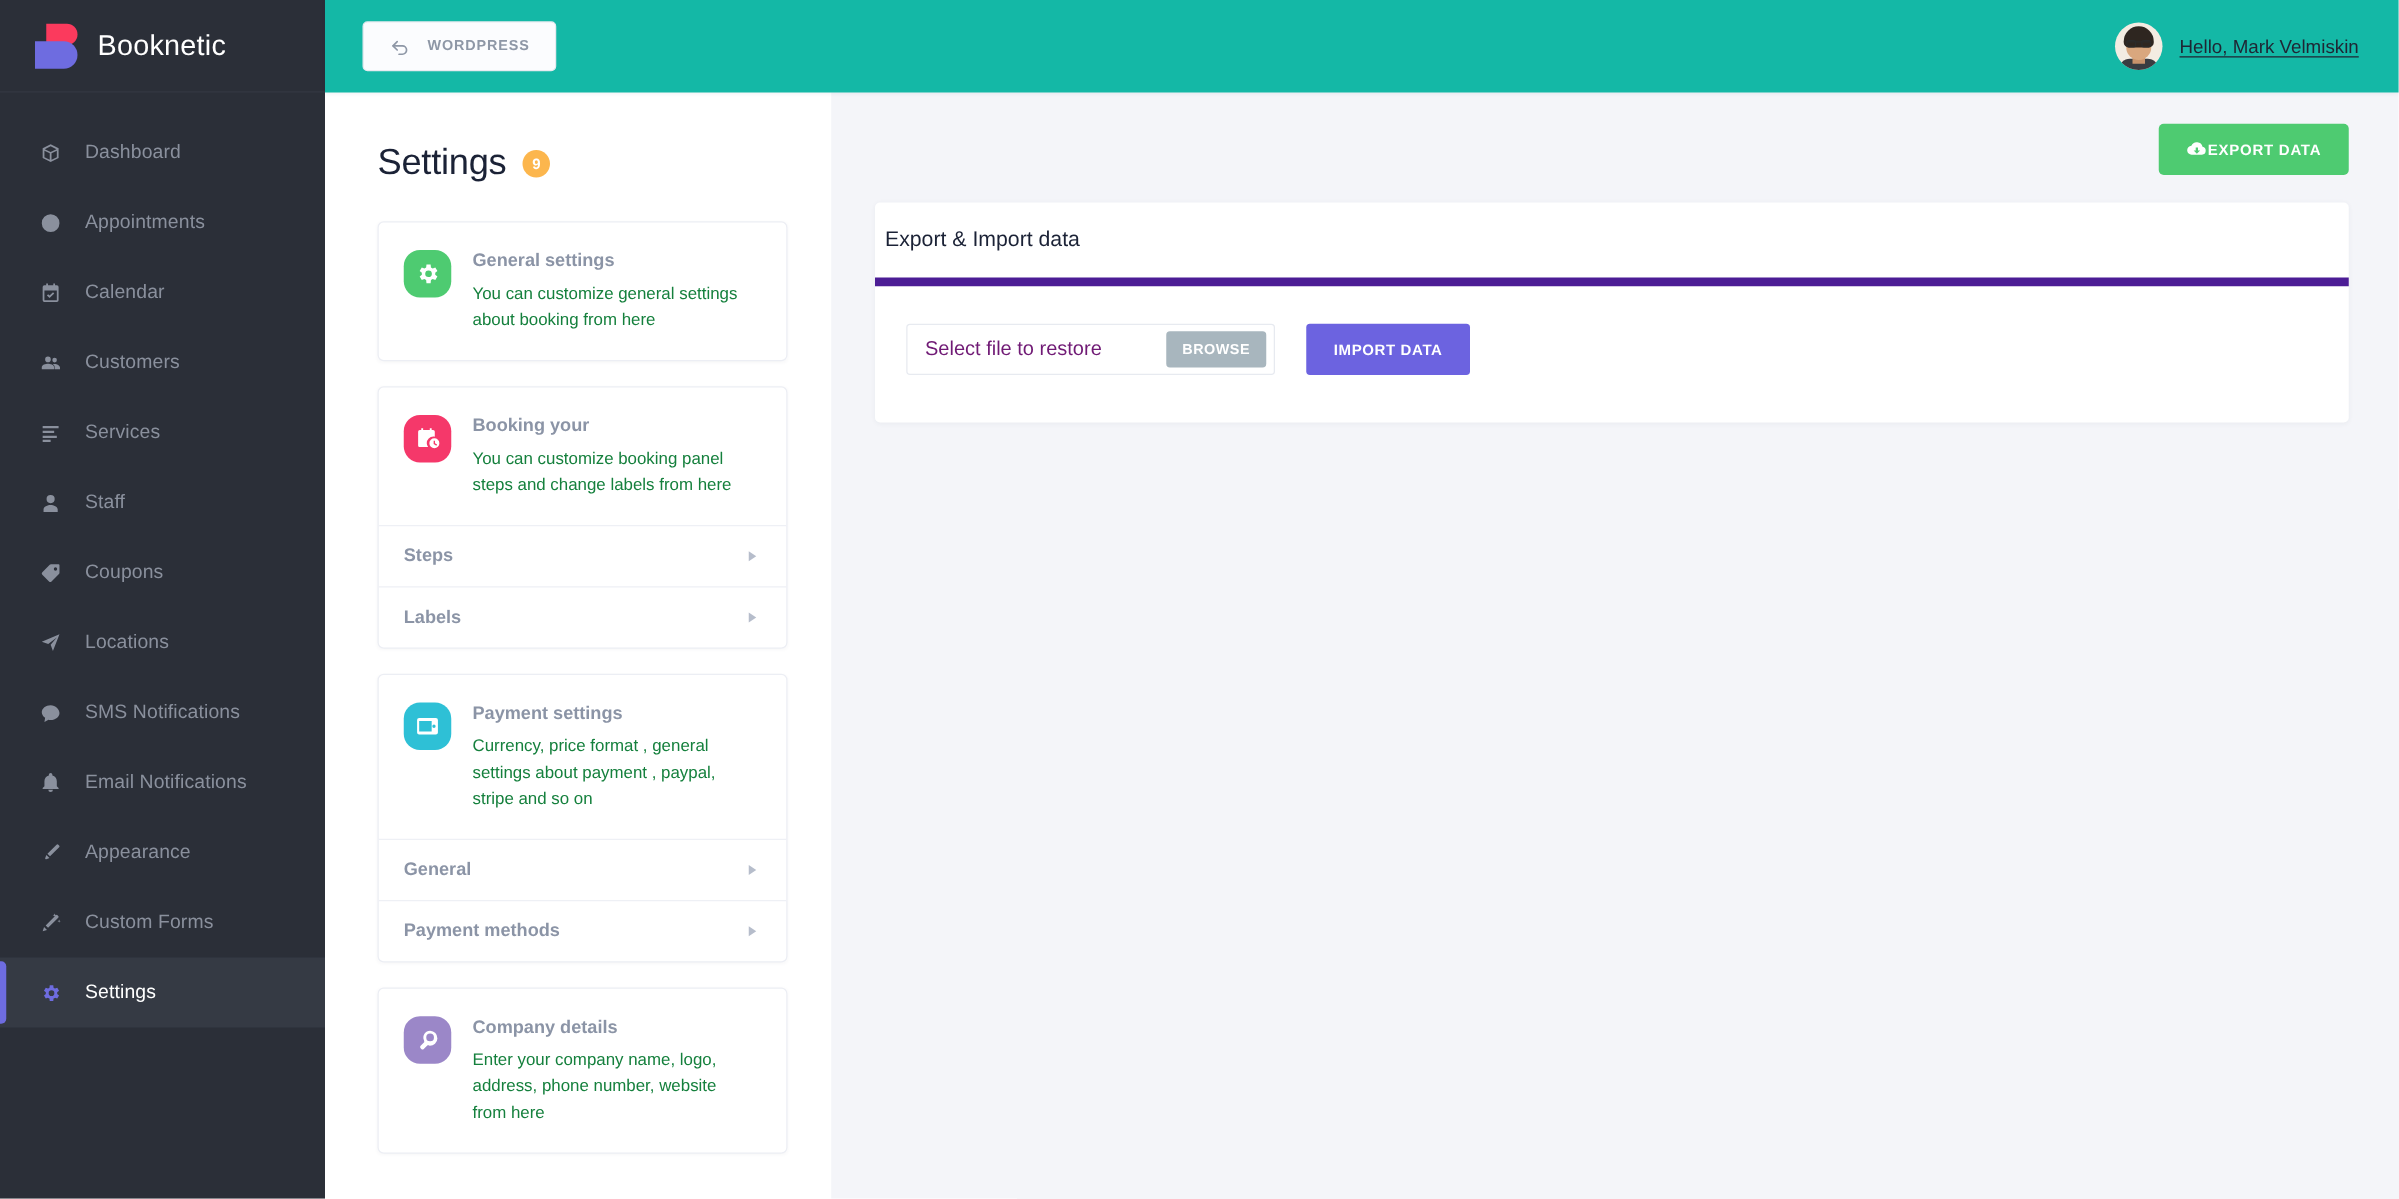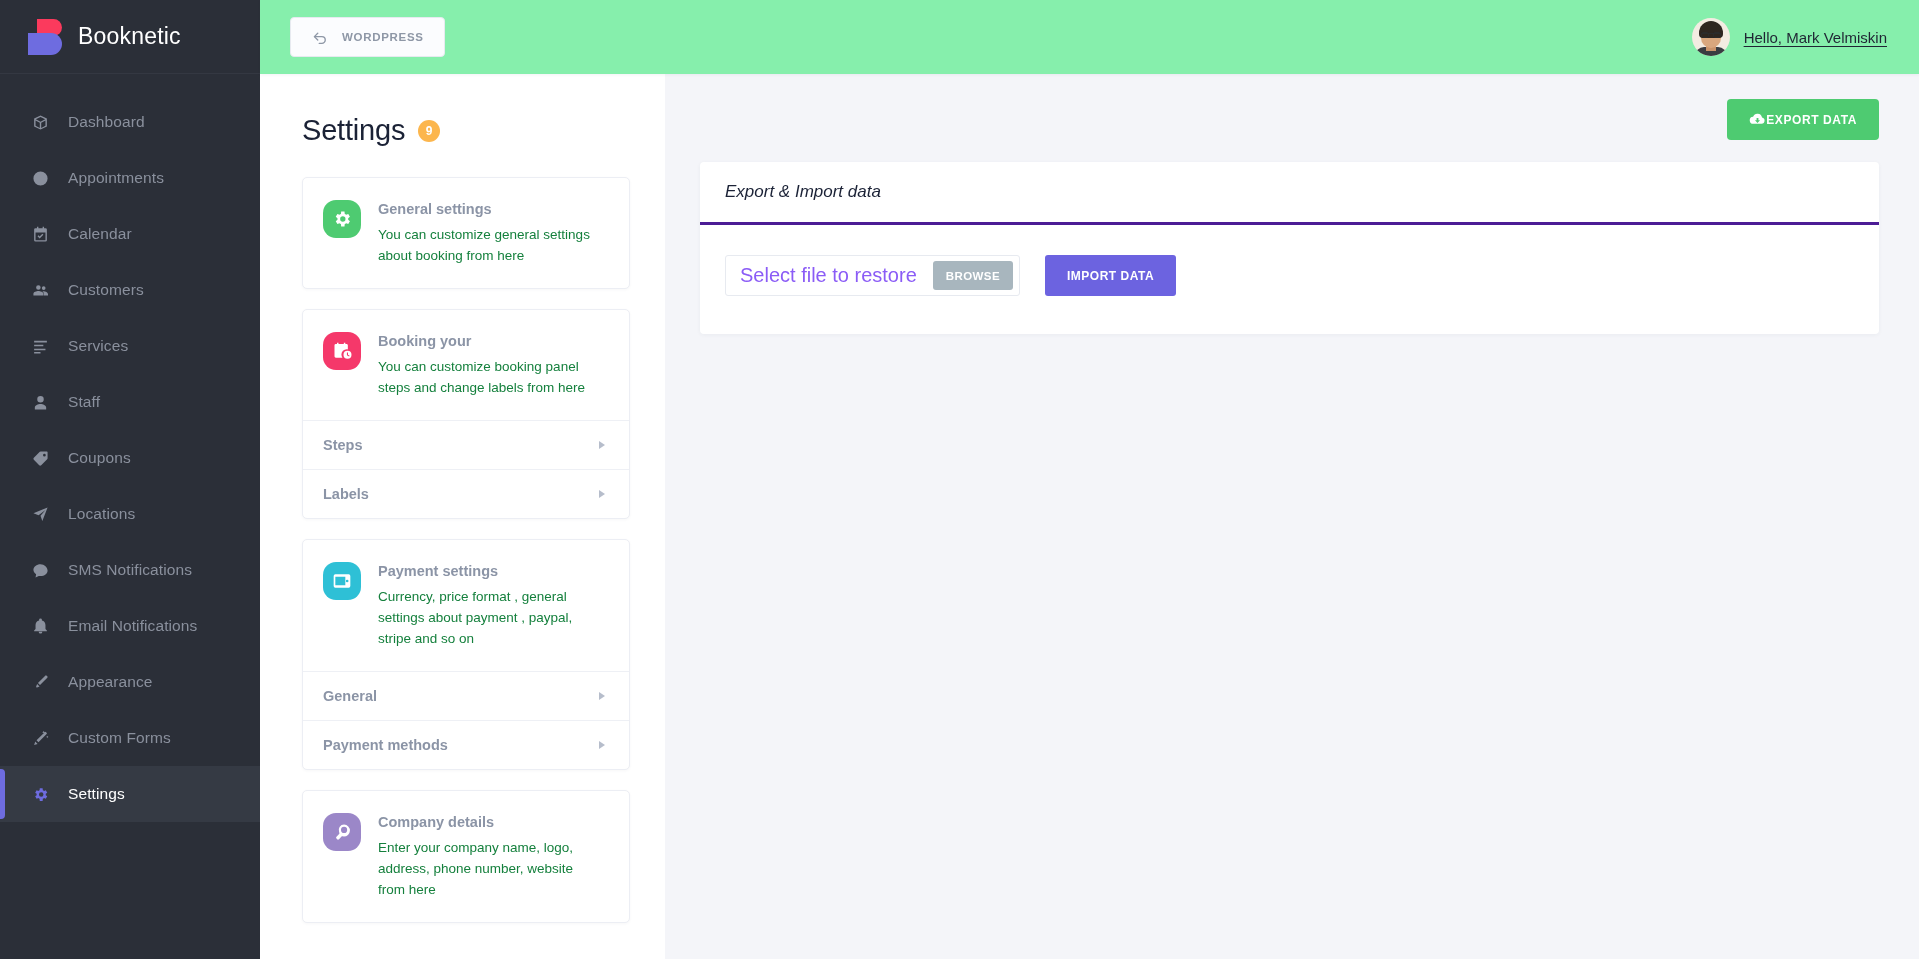--- a/index.html
+++ b/index.html
@@ -53,21 +53,21 @@
   .nav-item.active .nav-ico { color: #6e6ce0; }
   .nav-item.active::before {
     content: ""; position: absolute; left: 0; top: 3px; bottom: 3px;
     width: 5px; background: #6e6ce0; border-radius: 0 4px 4px 0;
   }
 
   
   .right { flex: 1; display: flex; flex-direction: column; height: 959px; min-width: 0; }
 
   .topbar {
-    height: 74px; flex: 0 0 74px; background: #86efac;
+    height: 74px; flex: 0 0 74px; background: #14b8a6;
     display: flex; align-items: center; justify-content: space-between;
     padding: 0 32px 0 30px;
     box-shadow: 0 1px 3px rgba(40,50,80,.06);
     position: relative; z-index: 5;
   }
   .wp-btn {
     display: inline-flex; align-items: center; gap: 13px;
     height: 40px; padding: 0 20px;
     border: 1px solid #e7eaf0; border-radius: 4px;
     background: #fbfcfe; cursor: pointer;
@@ -138,29 +138,29 @@
   .export-btn {
     display: inline-flex; align-items: center; 
     background: #4ecb71; color: #ffffff; border: none; border-radius: 4px;
     height: 41px; padding: 0 22px; cursor: pointer;
     font-size: 12px; font-weight: 700; letter-spacing: .6px;
     font-family: "Liberation Sans", sans-serif;
   }
   .export-btn svg { width: 17px; height: 17px; fill: #ffffff; }
 
   .panel { background: #ffffff; border-radius: 4px; box-shadow: 0 1px 4px rgba(40,50,80,.05); }
-  .panel-head { padding: 20px 25px; border-bottom: 3px solid #4c1d95; font-style: italic; }
+  .panel-head { padding: 20px 8px; border-bottom: 7px solid #4c1d95; }
   .panel-title { font-size: 17px; color: #1b2236; font-weight: 400; }
   .panel-body { padding: 30px 25px 38px 25px; display: flex; align-items: center; gap: 25px; }
   .file-field {
     width: 295px; height: 41px; border: 1px solid #e7eaf0; border-radius: 3px;
     display: flex; align-items: center; justify-content: space-between;
     padding: 0 6px 0 14px; background: #ffffff;
   }
-  .file-placeholder { font-size: 20px; color: #8b5cf6; }
+  .file-placeholder { font-size: 16px; color: #701a75; }
   .browse-btn {
     background: #a8b6be; color: #ffffff; border: none; border-radius: 3px;
     height: 29px; padding: 0 13px; cursor: pointer;
     font-size: 11.5px; font-weight: 700; letter-spacing: .4px;
     font-family: "Liberation Sans", sans-serif;
   }
   .import-btn {
     background: #6c63e0; color: #ffffff; border: none; border-radius: 3px;
     height: 41px; padding: 0 22px; cursor: pointer;
     font-size: 12px; font-weight: 700; letter-spacing: .5px;

